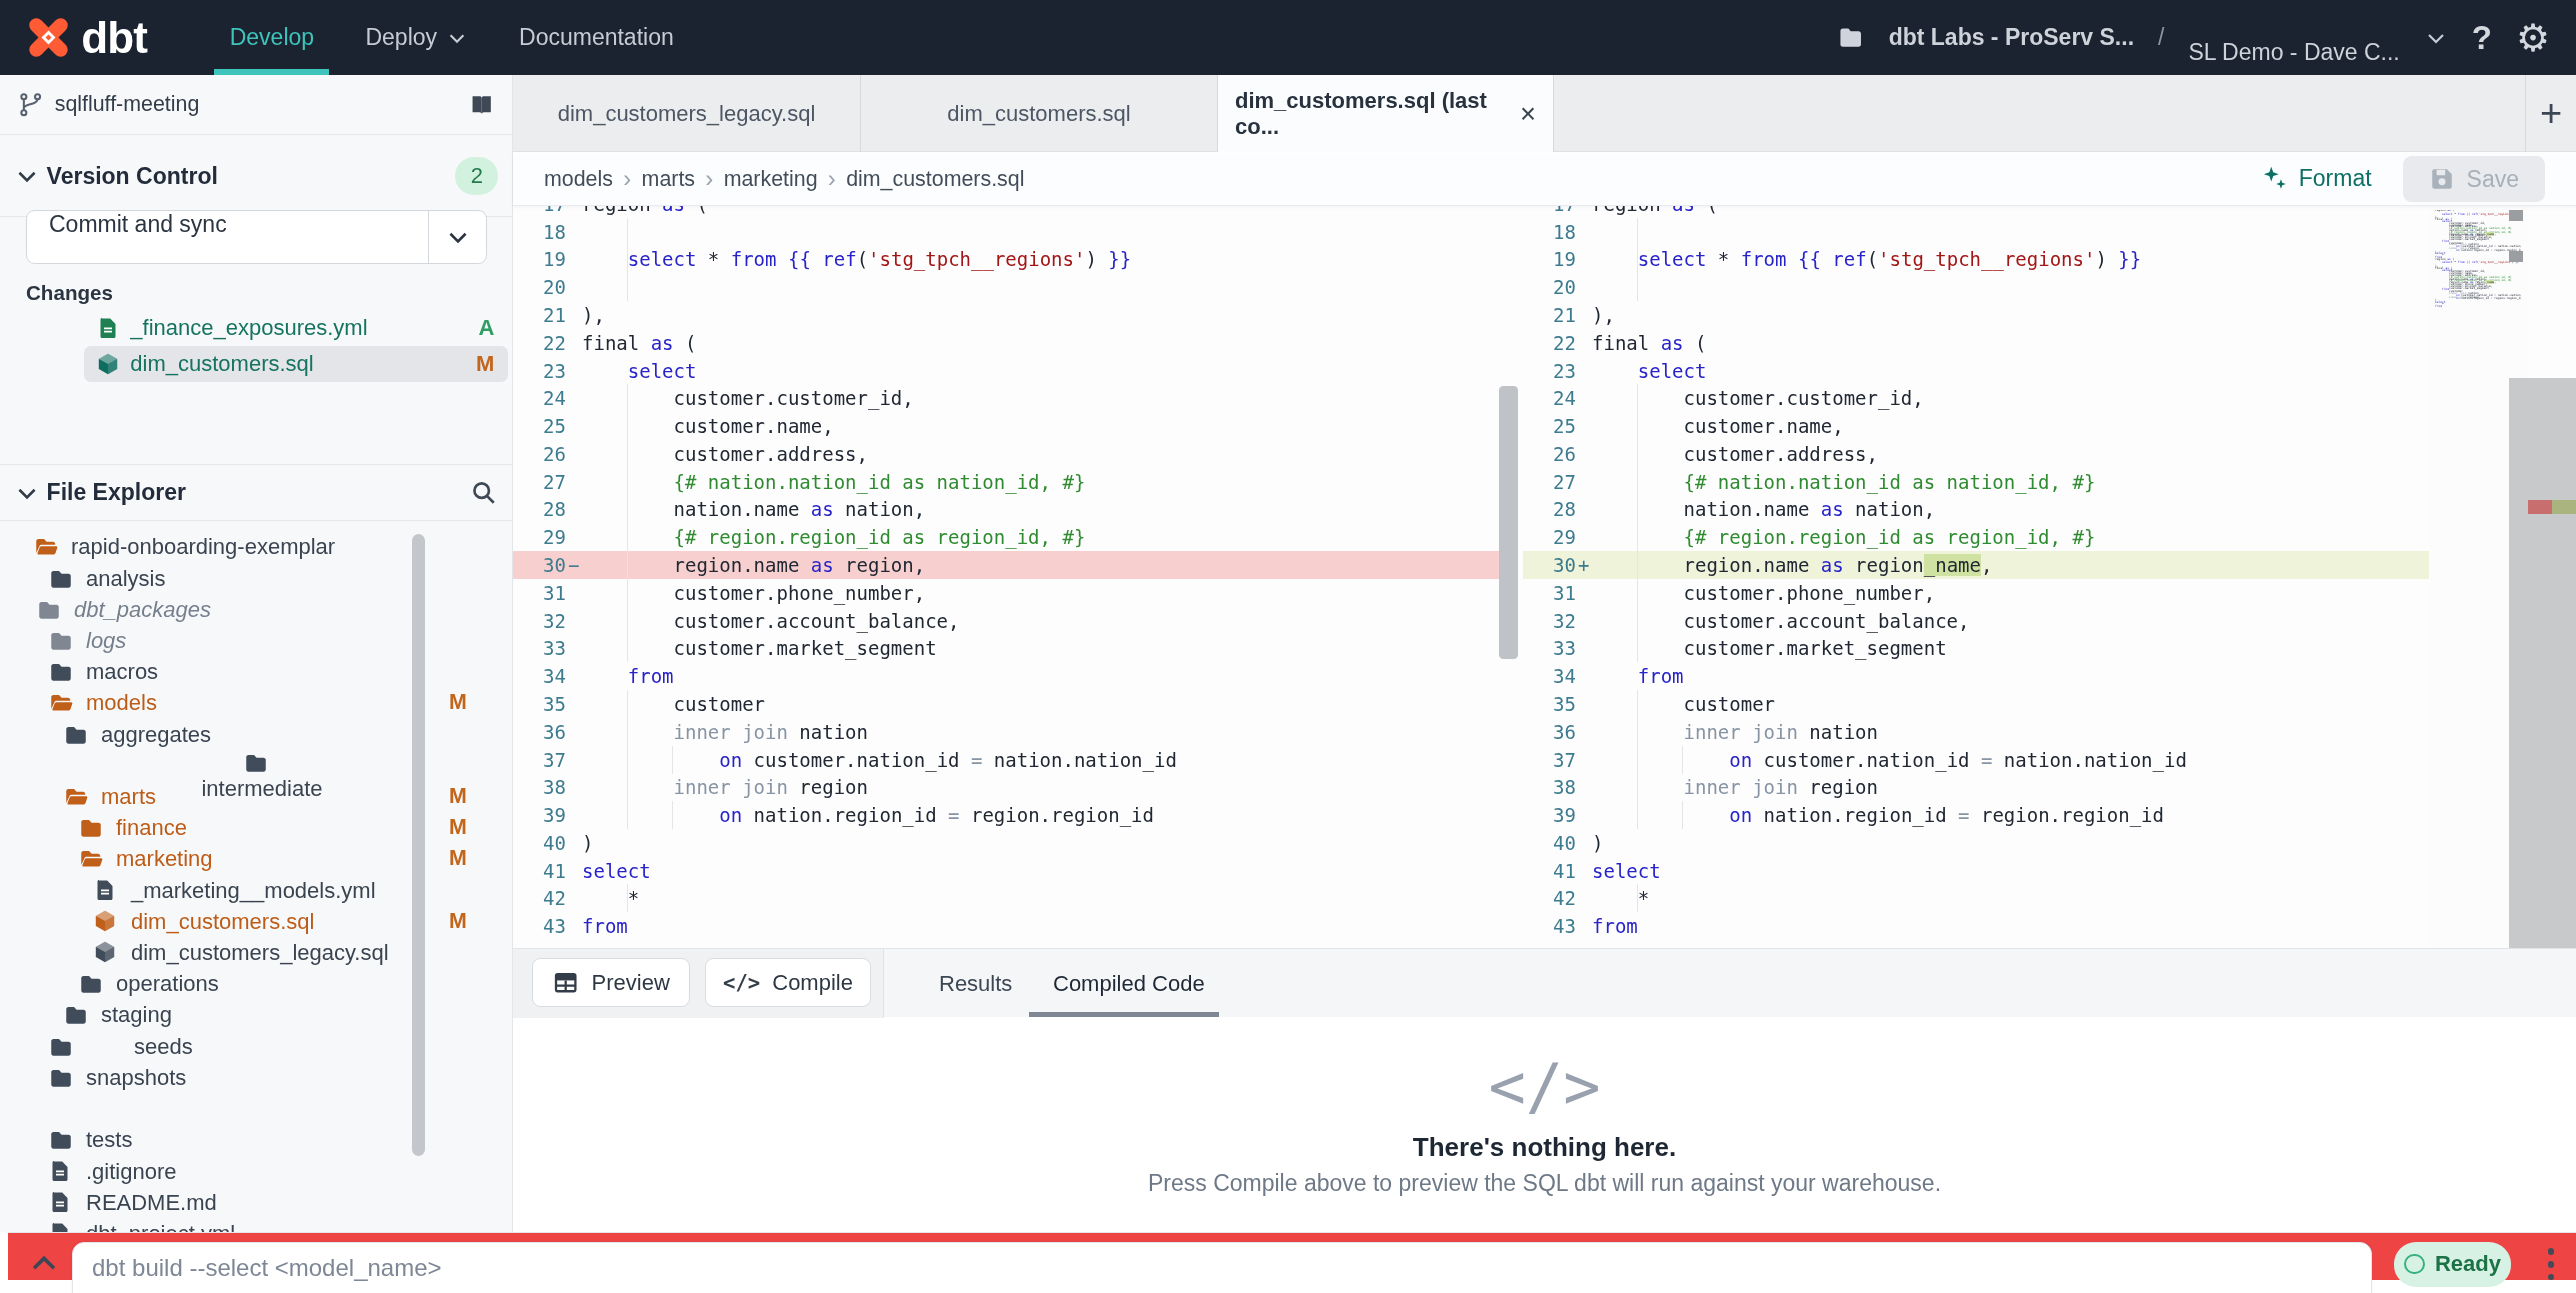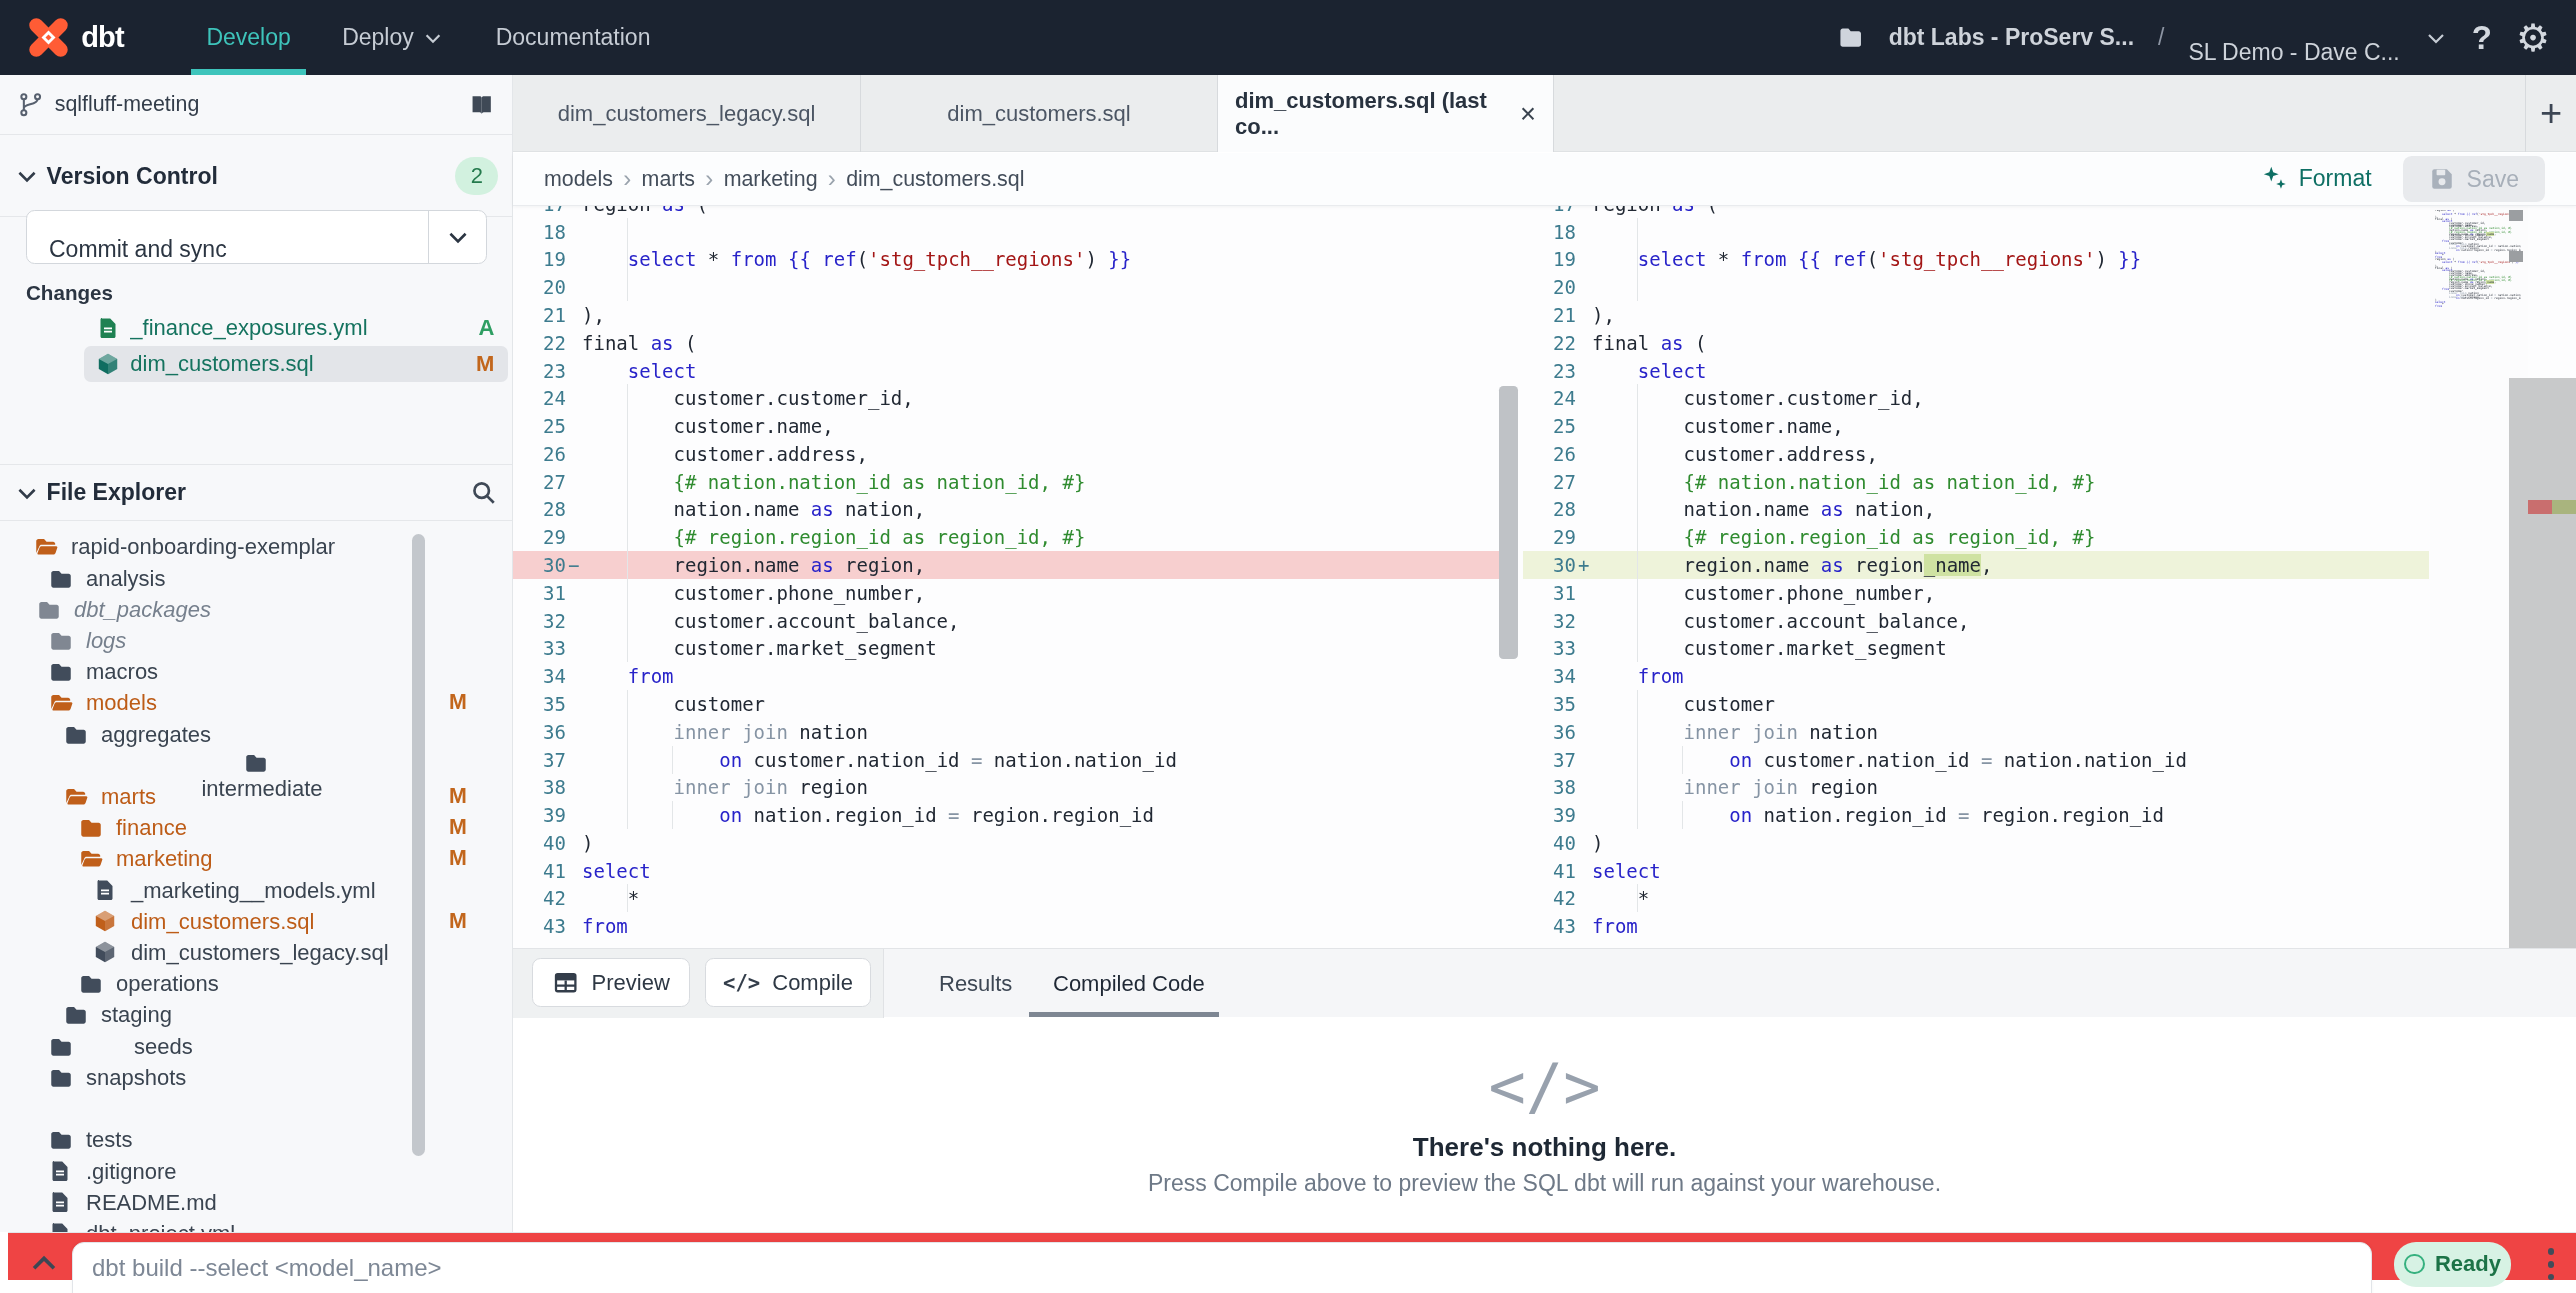--- a/index.html
+++ b/index.html
@@ -4,21 +4,21 @@
 <style>
   * { margin:0; padding:0; box-sizing:border-box; }
   html,body { width:2576px; height:1293px; overflow:hidden; background:#fff;
               font-family:"Liberation Sans", sans-serif; }
   #app { position:relative; width:2576px; height:1293px; background:#fff; }
 
   
   .topnav { position:absolute; left:0; top:0; width:2576px; height:75px; background:#1b2330;
             display:flex; align-items:stretch; }
   .topnav .logo-wrap { display:flex; align-items:center; padding-left:26px; }
-  .brand { color:#fff; font-size:29px; font-weight:bold; margin-left:10.3px; letter-spacing:-0.9px; }
+  .brand { color:#fff; font-size:44px; font-weight:bold; margin-left:10.3px; letter-spacing:-0.9px; }
   .nav-items { display:flex; margin-left:57px; }
   .nav-item { display:flex; align-items:center; padding:0 15.4px; margin:0 10.3px; font-size:23px;
               color:#c6ccd4; cursor:pointer; border-bottom:6px solid transparent; border-top:6px solid transparent; }
   .nav-item.active { color:#3ec4bb; border-bottom-color:#3ec4bb; }
   .nav-item .chev { width:22px; height:22px; margin-left:8.6px; color:#c6ccd4; }
   .topnav-right { margin-left:auto; display:flex; align-items:center; gap:24px; padding-right:26px; }
   .topnav-right .txt { color:#ced3da; font-size:23px; font-weight:bold; }
   .topnav-right .sep { color:#8d95a3; font-size:23px; }
   .glyph-btn { color:#d3d8df; font-size:33px; font-weight:bold; line-height:1; cursor:pointer; }
   .gear { font-size:38px; font-weight:normal; }
@@ -30,21 +30,21 @@
   .branch-row { position:absolute; left:0; top:0; width:100%; height:60px; border-bottom:0.9px solid #e5e7ea;
                 display:flex; align-items:center; padding:0 17px; }
   .branch-row .label { font-size:21.4px; color:#333d4a; margin-left:10.3px; flex:1; }
   .sec-head { position:absolute; left:0; width:100%; display:flex; align-items:center; padding:0 13.7px; }
   .sec-head .title { font-size:23px; font-weight:bold; color:#222c3a; margin-left:6.9px; }
   .vc-head { top:61px; height:81px; border-bottom:0.9px solid #e5e7ea; }
   .badge-count { margin-left:auto; background:#d2f1df; color:#257a4d; font-size:22px;
                  min-width:43px; height:38px; border-radius:19px; display:flex; align-items:center;
                  justify-content:center; padding:0 8.6px; }
   .commit-btn { position:absolute; left:26px; top:135px; width:461px; height:54px; background:#fff;
-                border:0.9px solid #d3d7dc; border-radius:8.6px; display:flex; align-items:flex-end; cursor:pointer; }
+                border:0.9px solid #d3d7dc; border-radius:8.6px; display:flex; align-items:flex-start; cursor:pointer; }
   .commit-btn .lbl { font-size:23px; color:#2b3542; padding-left:22px; flex:1; }
   .commit-btn .split { width:58px; height:100%; border-left:0.9px solid #d3d7dc; display:flex;
                        align-items:center; justify-content:center; color:#2b3542; }
   .changes-label { position:absolute; left:26px; top:206px; font-size:20.6px; font-weight:bold; color:#2b3542; }
   .change-row { position:absolute; left:84px; width:424px; height:36px; display:flex; align-items:center;
                 padding:0 13.7px 0 12px; border-radius:6.9px; cursor:pointer; }
   .change-row.selected { background:#e3e5e9; }
   .change-row .fname { font-size:22px; color:#15735f; margin-left:10.3px; flex:1; white-space:nowrap;
                        overflow:hidden; text-overflow:ellipsis; }
   .status-a { color:#2e9e62; font-weight:bold; font-size:22px; }

